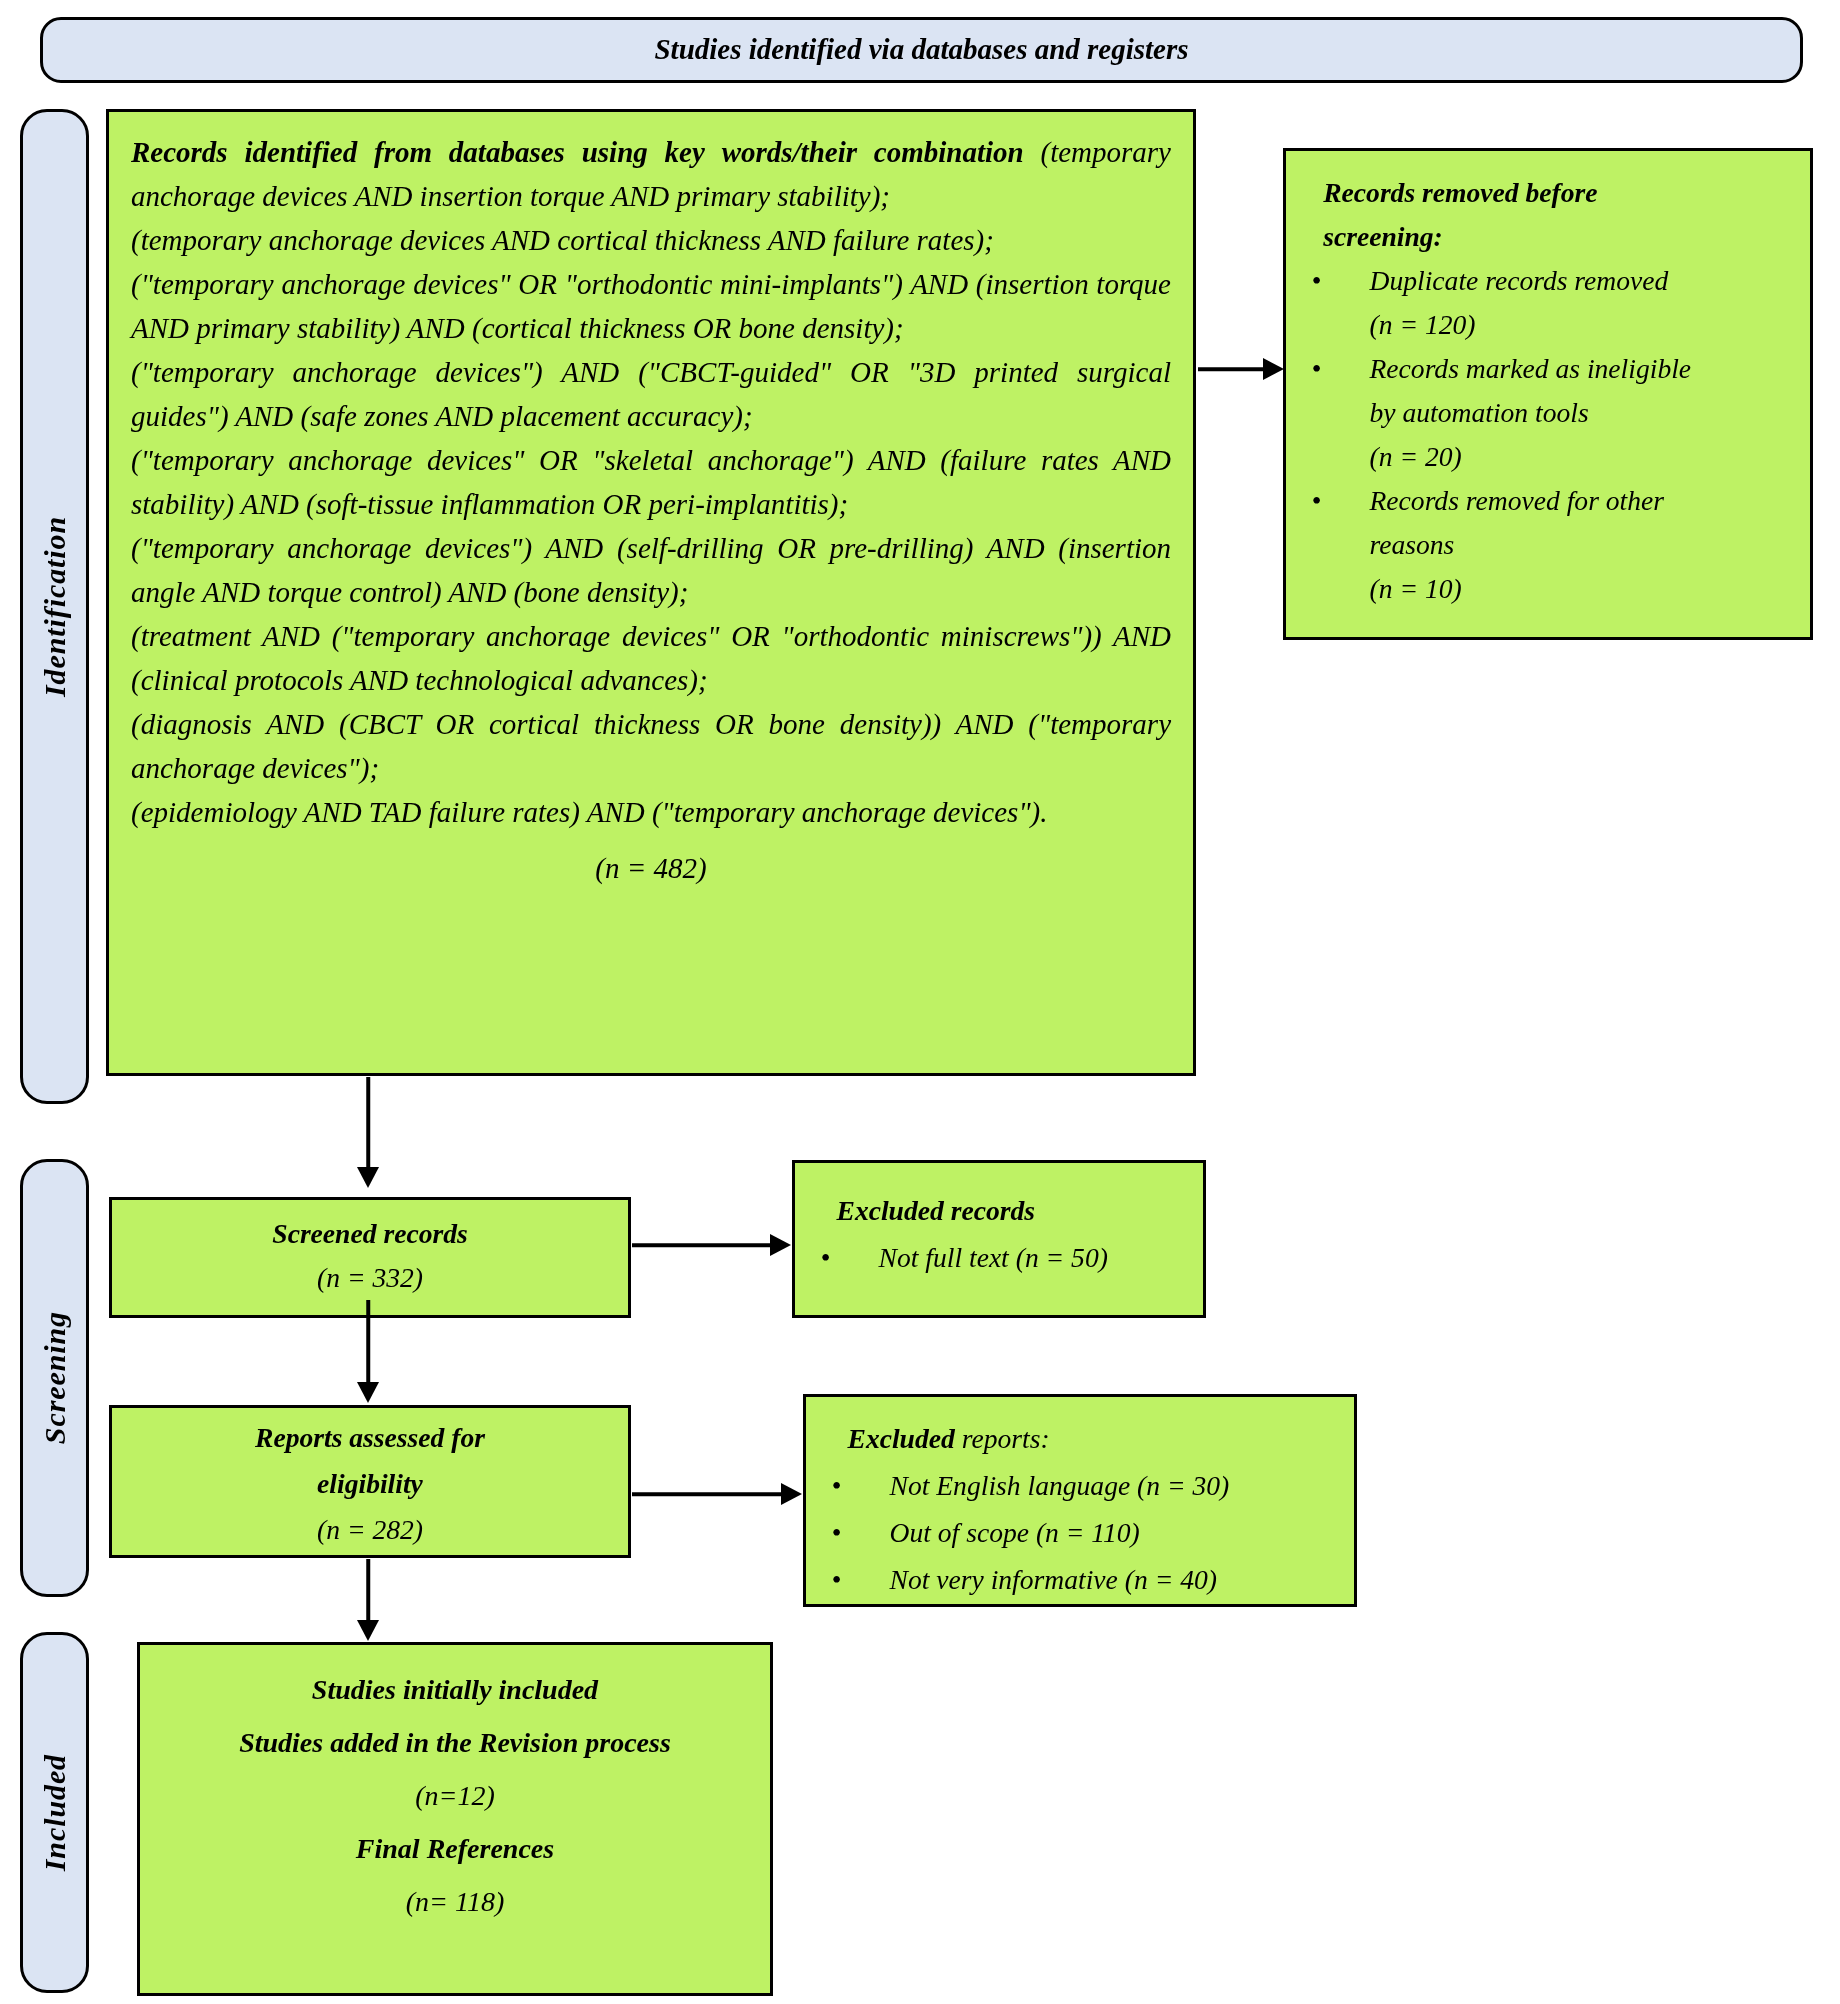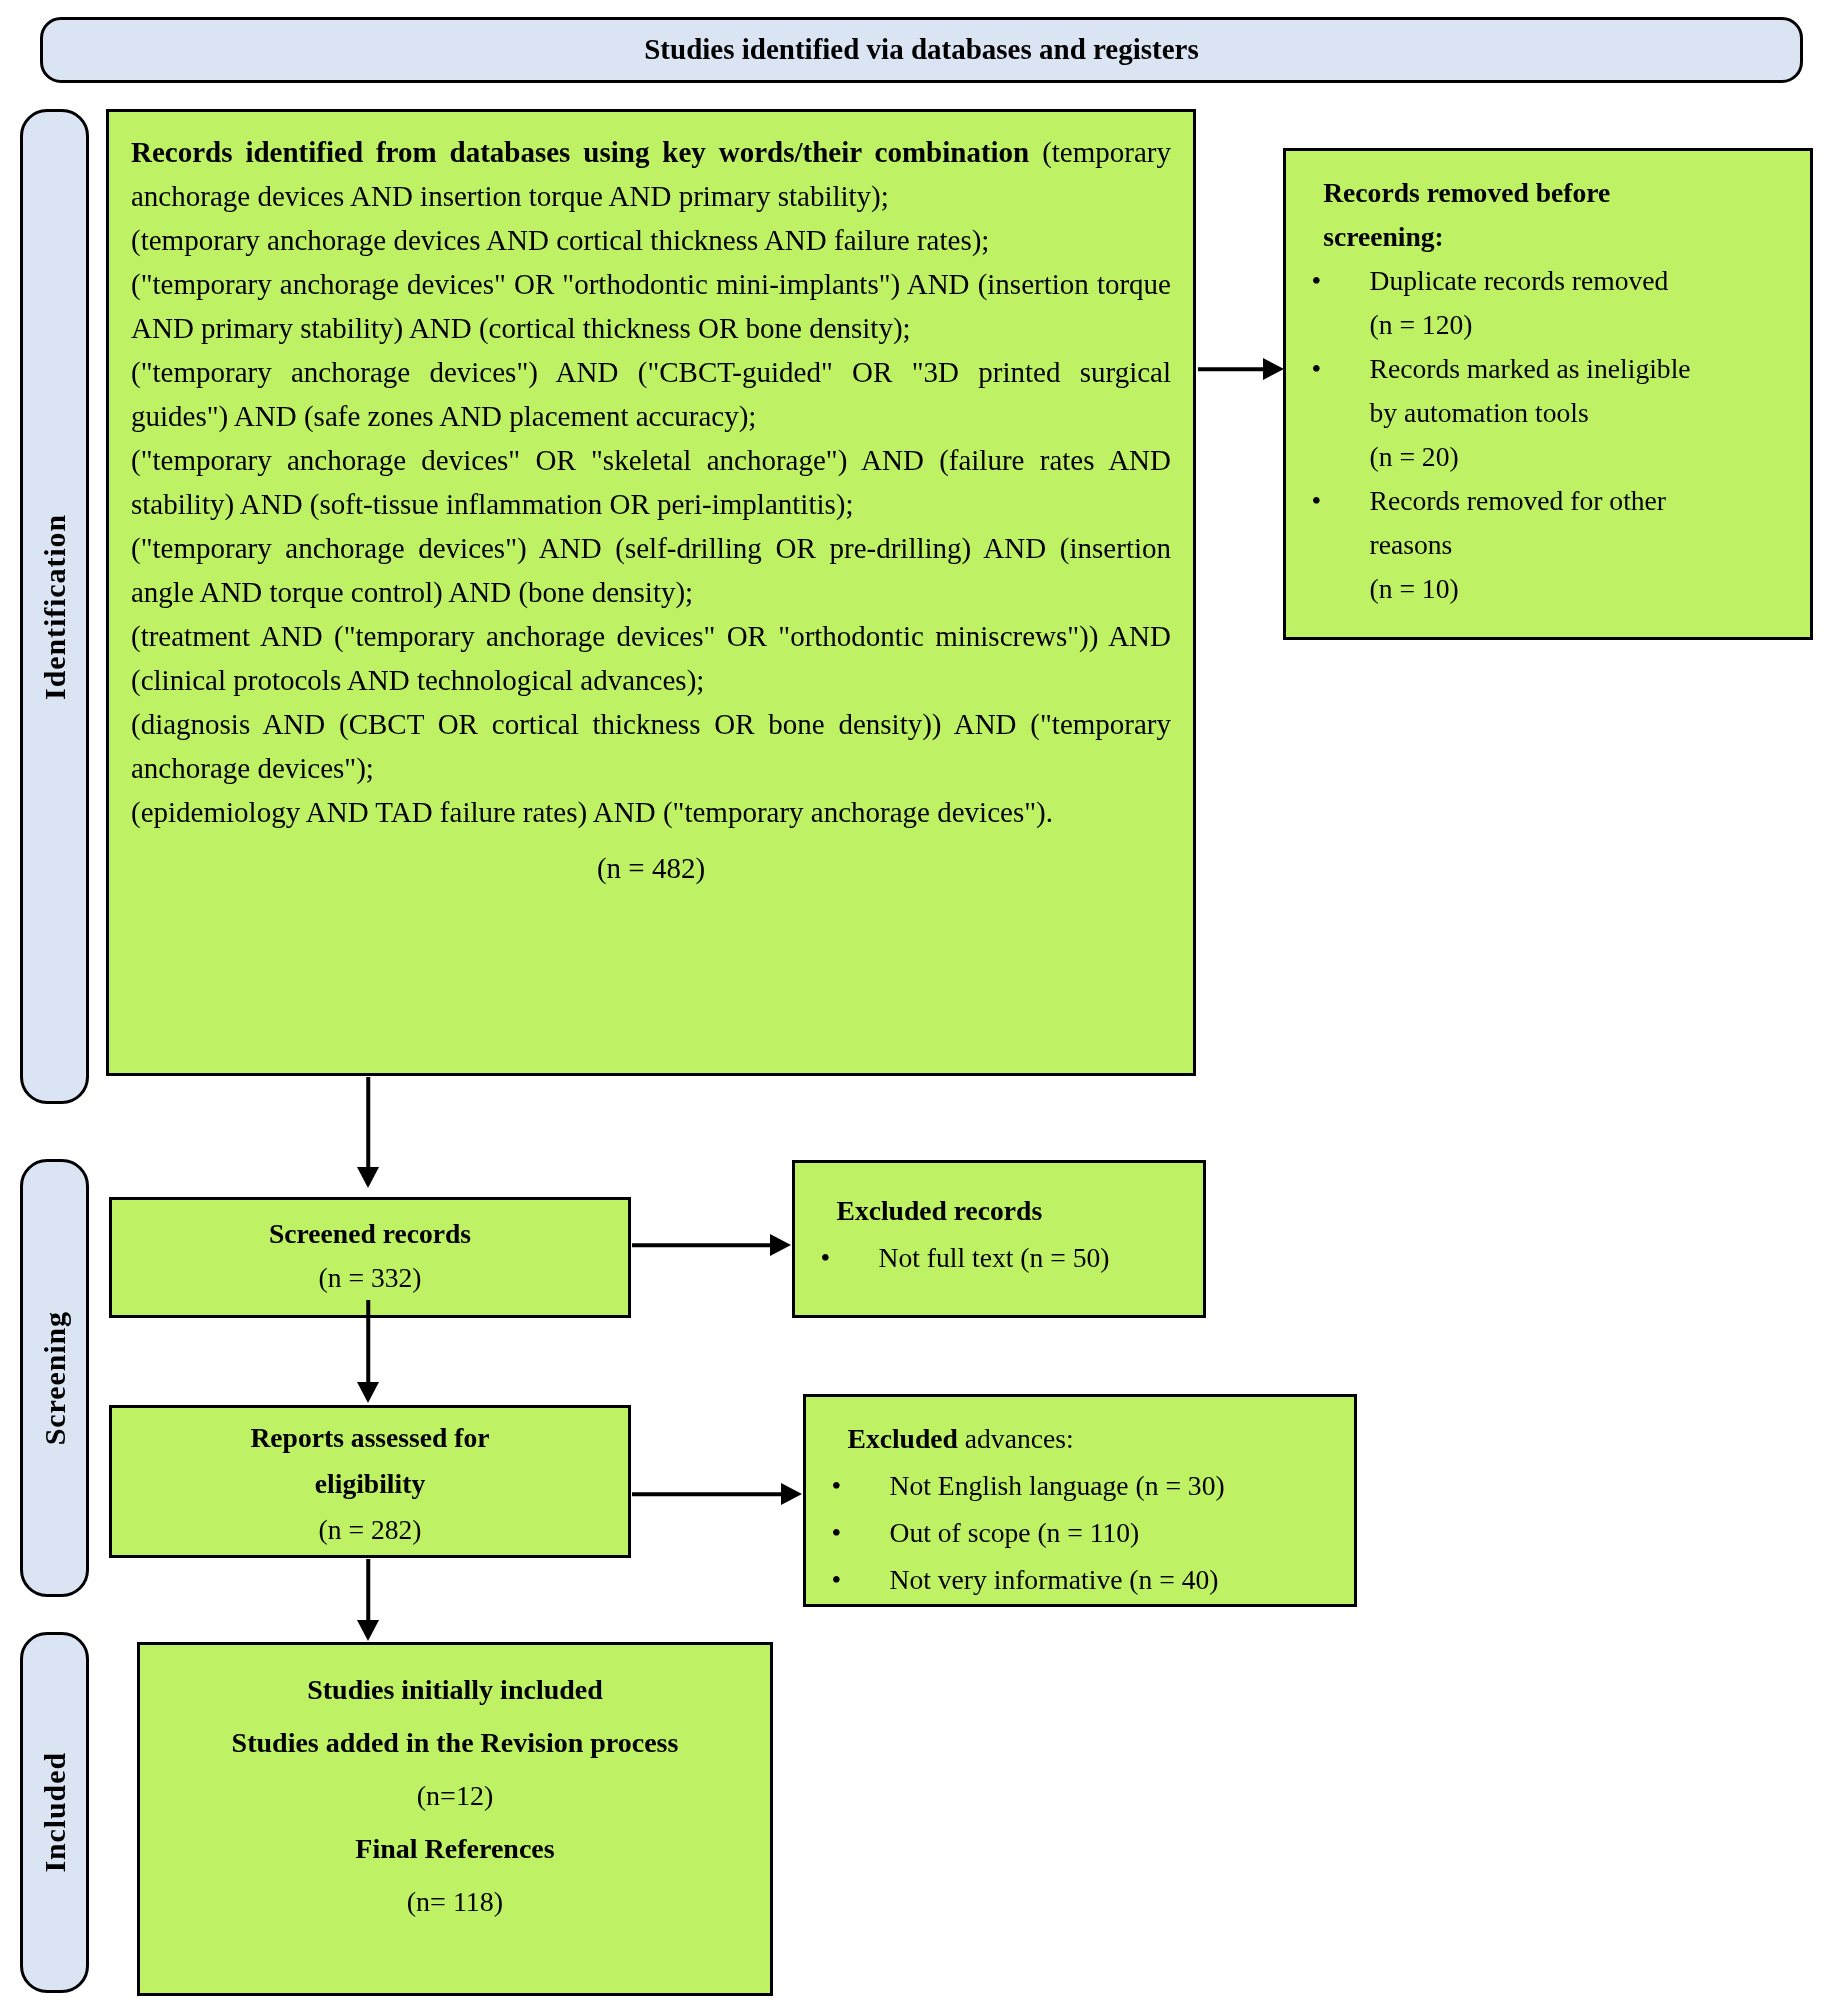--- a/index.html
+++ b/index.html
@@ -2,21 +2,21 @@
 <html style="font-size:7px"><head>
 <meta charset="utf-8">
 <style>
   * { margin:0; padding:0; box-sizing:border-box; }
   html,body { background:#ffffff; }
   body {
     width:1840px; height:2005px; position:relative;
     font-family:"Liberation Serif","DejaVu Serif",serif;
     color:#000000;
   }
-  .abs { position:absolute; }
+  .abs { position:absolute;font-style:italic; }
 
   
   .banner {
     background:#dbe4f3; border:3.9px solid #000; border-radius:21px;
     display:flex; align-items:center; justify-content:center;
     font-weight:bold; font-size:29px;
   }
   .stage-tab {
     background:#dbe4f3; border:3.9px solid #000; border-radius:27px;
     display:flex; align-items:center; justify-content:center;
@@ -150,21 +150,21 @@
 </div>
 
 <div class="abs box centerbox reportsbox" style="left:109px; top:1405px; width:522px; height:153px;">
   <div class="bold pre">Reports assessed for
 eligibility</div>
   <div>(n = 282)</div>
 </div>
 
 <div class="abs box exclbox exclreports" style="left:803px; top:1394px; width:554px; height:213px;">
   <div class="title">
-    <span class="bold">Excluded</span><span> advances:</span>
+    <span class="bold">Excluded</span><span> reports:</span>
   </div>
   <ul class="bullets">
     <li class="bullet">
       <span class="dot">•</span>
       <span class="btext">Not English language (n = 30)</span>
     </li>
     <li class="bullet">
       <span class="dot">•</span>
       <span class="btext">Out of scope (n = 110)</span>
     </li>

